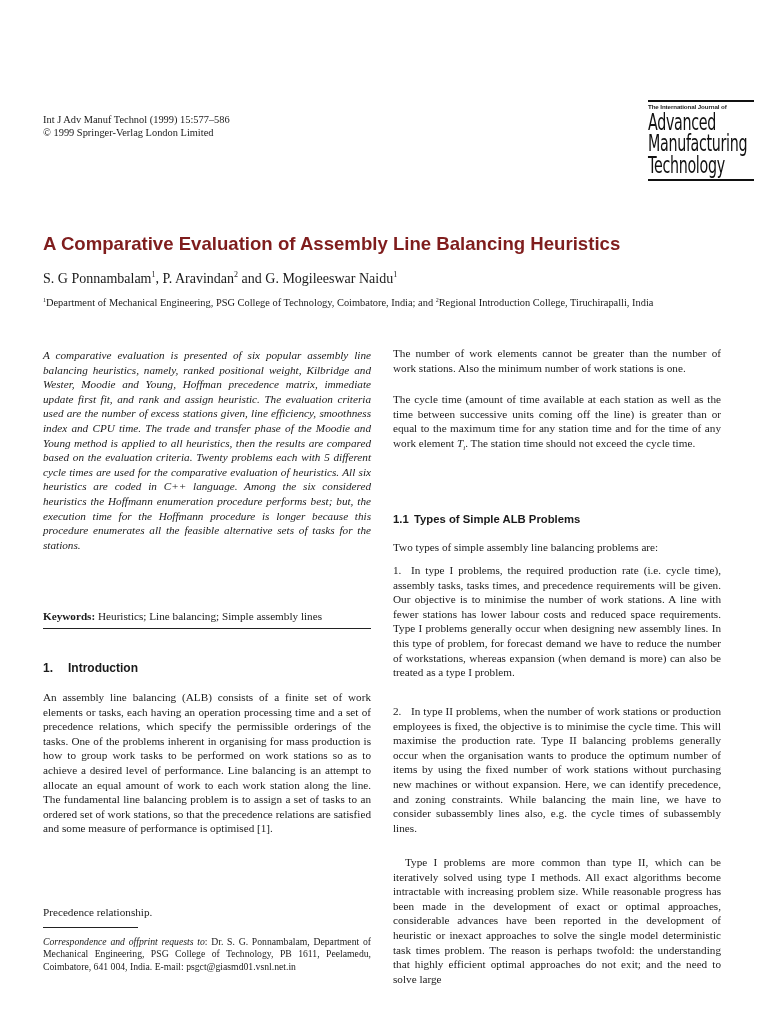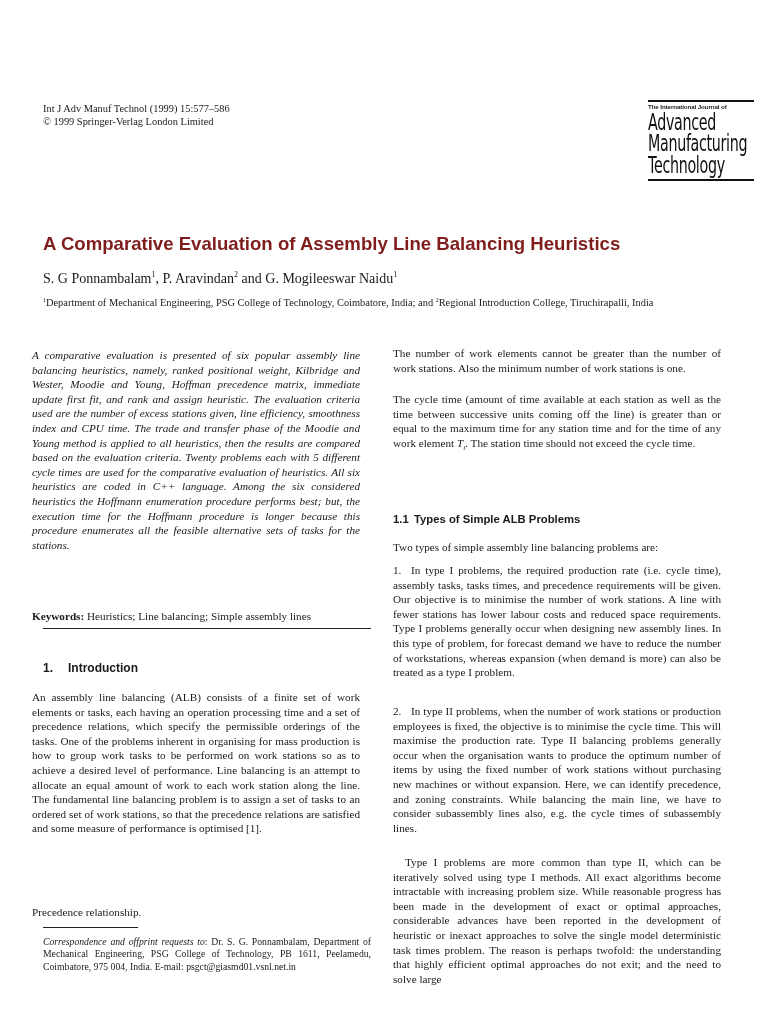--- a/index.html
+++ b/index.html
@@ -1,29 +1,29 @@
 <!DOCTYPE html>
 <html><head>
 <meta charset="utf-8">
 <style>
   html, body { margin:0; padding:0; background:#ffffff; }
   body { width:768px; height:1024px; position:relative; overflow:hidden; color:#1a1a1a; font-family:"Liberation Serif", serif; }
   .abs { position:absolute; }
-  .journal-ref { left:43px; top:103px; font-size:10.4px; line-height:12.5px; }
+  .journal-ref { left:43px; top:114px; font-size:10.4px; line-height:12.5px; }
   .logo { left:648px; top:100px; width:110px; }
   .logo-rule { height:1.5px; background:#111; width:106px; }
   .logo-small { font-family:"Liberation Sans", sans-serif; font-size:6.2px; font-weight:bold; letter-spacing:-0.1px; margin:1px 0 2px 0; white-space:nowrap; }
   .logo-big { font-family:"DejaVu Sans", sans-serif; font-size:23px; line-height:21.5px; font-weight:normal; transform:scaleX(0.62); transform-origin:left; white-space:nowrap; letter-spacing:-0.5px; color:#111; }
   .title { left:43px; top:233px; font-family:"Liberation Sans", sans-serif; font-weight:bold; font-size:18.6px; white-space:nowrap; color:#7f1d1d; }
   .authors { left:43px; top:270px; font-size:14px; white-space:nowrap; }
   .authors sup { font-size:8px; }
   .affil { left:43px; top:294px; font-size:10.4px; line-height:13px; width:690px; }
   .affil sup { font-size:6px; }
   .col { width:328px; font-size:11.2px; line-height:14.6px; text-align:justify; }
-  .col-left { left:32px; }
+  .col-left { left:43px; }
   .col-right { left:393px; }
   .abstract { top:348px; font-style:italic; }
   .keywords { top:610px; font-size:11.2px; width:328px; }
   .keywords b { font-weight:bold; }
   .kw-rule { left:43px; top:628px; width:328px; height:1.3px; background:#222; }
   .h1 { left:43px; top:661px; font-family:"Liberation Sans", sans-serif; font-weight:bold; font-size:12px; }
   .h1 .num { display:inline-block; width:25px; }
   .intro { top:690px; }
   .intro p { margin:0; }
   .indent { text-indent:12px; }
@@ -79,21 +79,21 @@
   <span class="num">1.</span><span>Introduction</span>
 </div>
 
 <div class="abs col col-left intro">
   <p>An assembly line balancing (ALB) consists of a finite set of work elements or tasks, each having an operation processing time and a set of precedence relations, which specify the permissible orderings of the tasks. One of the problems inherent in organising for mass production is how to group work tasks to be performed on work stations so as to achieve a desired level of performance. Line balancing is an attempt to allocate an equal amount of work to each work station along the line. The fundamental line balancing problem is to assign a set of tasks to an ordered set of work stations, so that the precedence relations are satisfied and some measure of performance is optimised [1].</p>
 </div>
 <div class="abs col col-left precedence">Precedence relationship.</div>
 
 <div class="abs fn-rule"></div>
 <div class="abs footnote">
-  <i>Correspondence and offprint requests to</i><span>: Dr. S. G. Ponnambalam, Department of Mechanical Engineering, PSG College of Technology, PB 1611, Peelamedu, Coimbatore, 975 004, India. E-mail: psgct@giasmd01.vsnl.net.in</span>
+  <i>Correspondence and offprint requests to</i><span>: Dr. S. G. Ponnambalam, Department of Mechanical Engineering, PSG College of Technology, PB 1611, Peelamedu, Coimbatore, 641 004, India. E-mail: psgct@giasmd01.vsnl.net.in</span>
 </div>
 
 <div class="abs col col-right r1">The number of work elements cannot be greater than the number of work stations. Also the minimum number of work stations is one.</div>
 <div class="abs col col-right r2">
   <span>The cycle time (amount of time available at each station as well as the time between successive units coming off the line) is greater than or equal to the maximum time for any station time and for the time of any work element </span><i>T</i><sub style="font-size:7px;font-style:italic;">i</sub><span>. The station time should not exceed the cycle time.</span>
 </div>
 
 <div class="abs h2">
   <span class="num">1.1</span><span>Types of Simple ALB Problems</span>
 </div>

